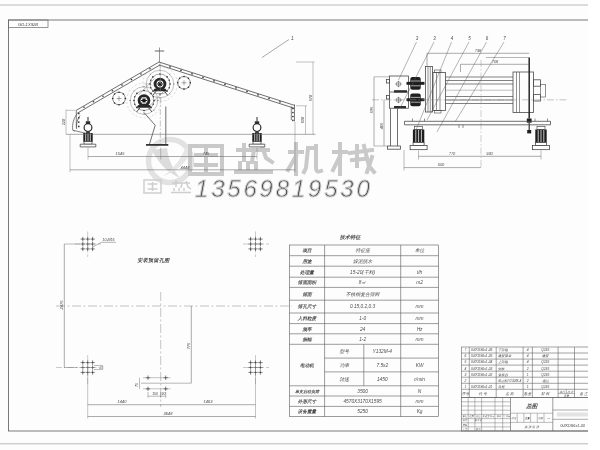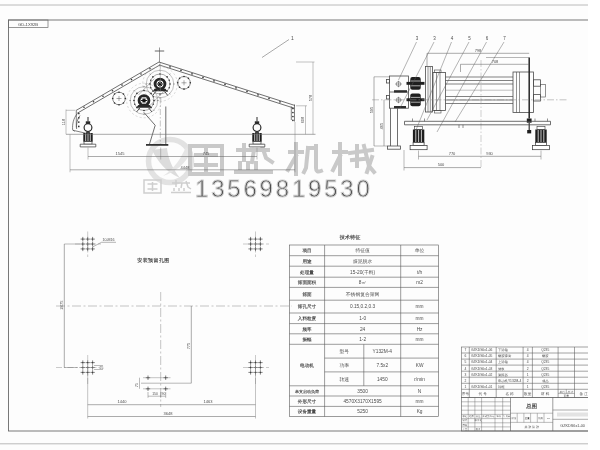--- a/index.html
+++ b/index.html
@@ -1,17 +1,17 @@
 <!DOCTYPE html>
 <html><head>
 <meta charset="utf-8">
 <style>
 html,body{margin:0;padding:0;background:#fff;}
 #page{position:relative;width:588px;height:450px;background:#e5e5e5;overflow:hidden;
-font-family:"Liberation Sans", sans-serif;}
+font-family:"Liberation Sans", sans-serif;font-style:italic;}
 svg{position:absolute;left:0;top:0;filter:blur(0.28px);}
 text{font-family:"Liberation Sans", sans-serif;fill:#4c4c4c;}
 </style>
 </head>
 <body>
 <div id="page">
 <svg width="600" height="450" viewBox="0 0 600 450">
 <defs>
 <g id="boltcross">
 <line x1="-2.2" y1="0" x2="2.2" y2="0" stroke="#3e3e3e" stroke-width="0.65"></line>

